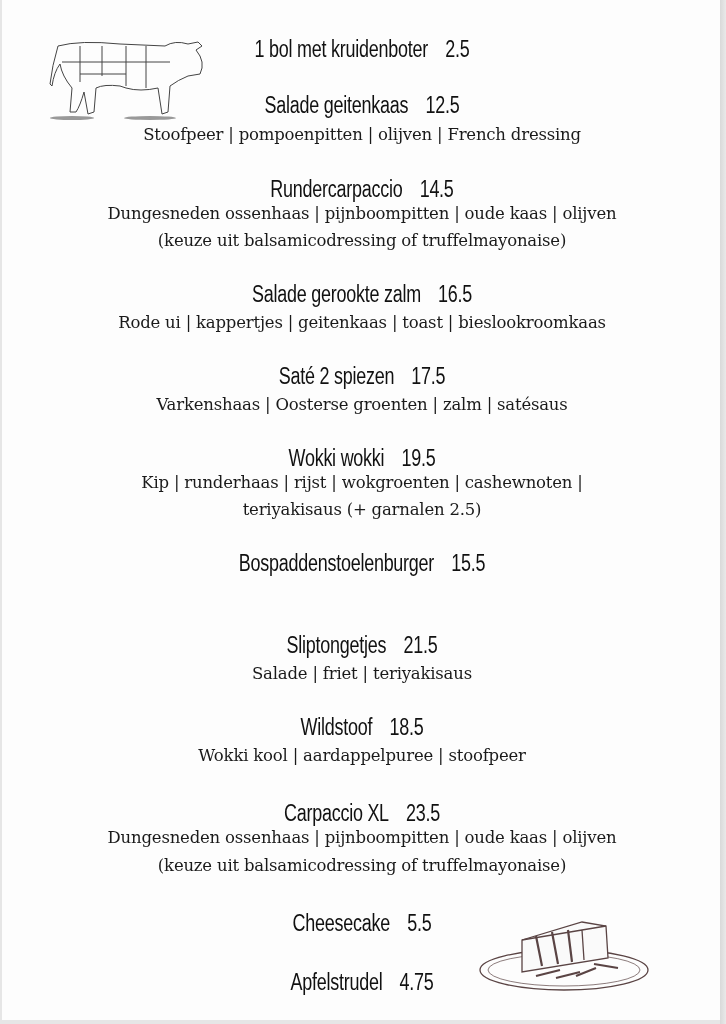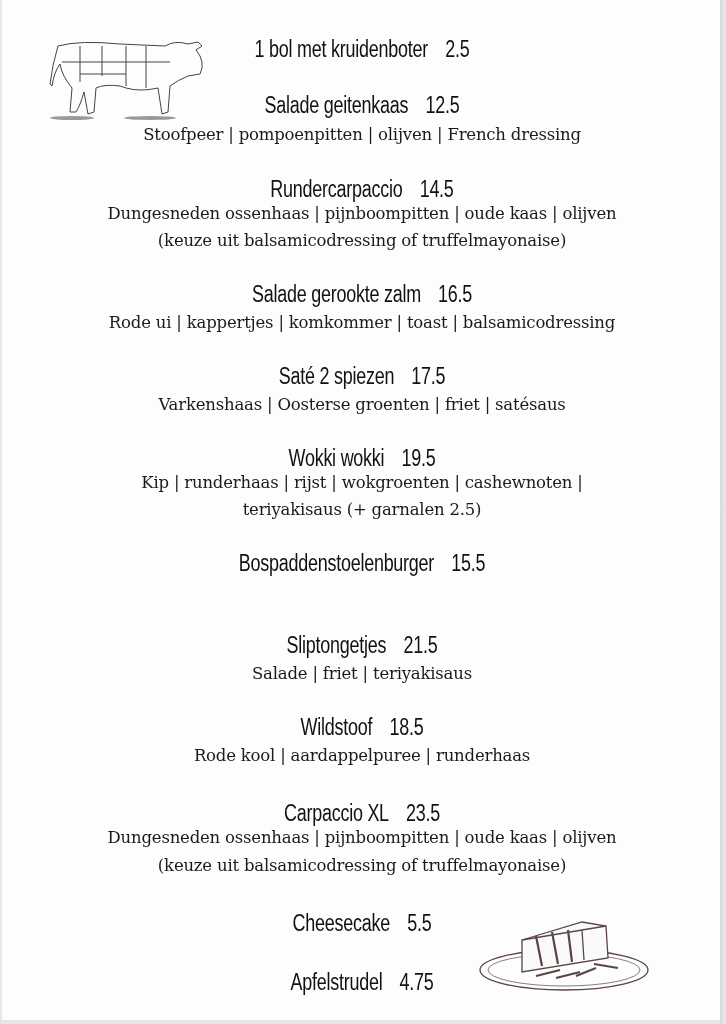--- a/index.html
+++ b/index.html
@@ -38,36 +38,36 @@
   <div class="title" style="top:36px"><span>1 bol met kruidenboter</span><span class="price">2.5</span></div>
 
   <div class="title" style="top:92px"><span>Salade geitenkaas</span><span class="price">12.5</span></div>
   <div class="desc" style="top:125px">Stoofpeer | pompoenpitten | olijven | French dressing</div>
 
   <div class="title" style="top:176px"><span>Rundercarpaccio</span><span class="price">14.5</span></div>
   <div class="desc" style="top:204px">Dungesneden ossenhaas | pijnboompitten | oude kaas | olijven</div>
   <div class="desc" style="top:231px">(keuze uit balsamicodressing of truffelmayonaise)</div>
 
   <div class="title" style="top:281px"><span>Salade gerookte zalm</span><span class="price">16.5</span></div>
-  <div class="desc" style="top:313px">Rode ui | kappertjes | komkommer | toast | balsamicodressing</div>
+  <div class="desc" style="top:313px">Rode ui | kappertjes | geitenkaas | toast | bieslookroomkaas</div>
 
   <div class="title" style="top:363px"><span>Saté 2 spiezen</span><span class="price">17.5</span></div>
-  <div class="desc" style="top:395px">Varkenshaas | Oosterse groenten | friet | satésaus</div>
+  <div class="desc" style="top:395px">Varkenshaas | Oosterse groenten | zalm | satésaus</div>
 
   <div class="title" style="top:445px"><span>Wokki wokki</span><span class="price">19.5</span></div>
   <div class="desc" style="top:473px">Kip | runderhaas | rijst | wokgroenten | cashewnoten |</div>
   <div class="desc" style="top:500px">teriyakisaus (+ garnalen 2.5)</div>
 
   <div class="title" style="top:550px"><span>Bospaddenstoelenburger</span><span class="price">15.5</span></div>
 
   <div class="title" style="top:632px"><span>Sliptongetjes</span><span class="price">21.5</span></div>
   <div class="desc" style="top:664px">Salade | friet | teriyakisaus</div>
 
   <div class="title" style="top:714px"><span>Wildstoof</span><span class="price">18.5</span></div>
-  <div class="desc" style="top:746px">Rode kool | aardappelpuree | runderhaas</div>
+  <div class="desc" style="top:746px">Wokki kool | aardappelpuree | stoofpeer</div>
 
   <div class="title" style="top:800px"><span>Carpaccio XL</span><span class="price">23.5</span></div>
   <div class="desc" style="top:828px">Dungesneden ossenhaas | pijnboompitten | oude kaas | olijven</div>
   <div class="desc" style="top:856px">(keuze uit balsamicodressing of truffelmayonaise)</div>
 
   <div class="title" style="top:910px"><span>Cheesecake</span><span class="price">5.5</span></div>
 
   <div class="title" style="top:969px"><span>Apfelstrudel</span><span class="price">4.75</span></div>
 </div>
 <div class="edge"></div>

